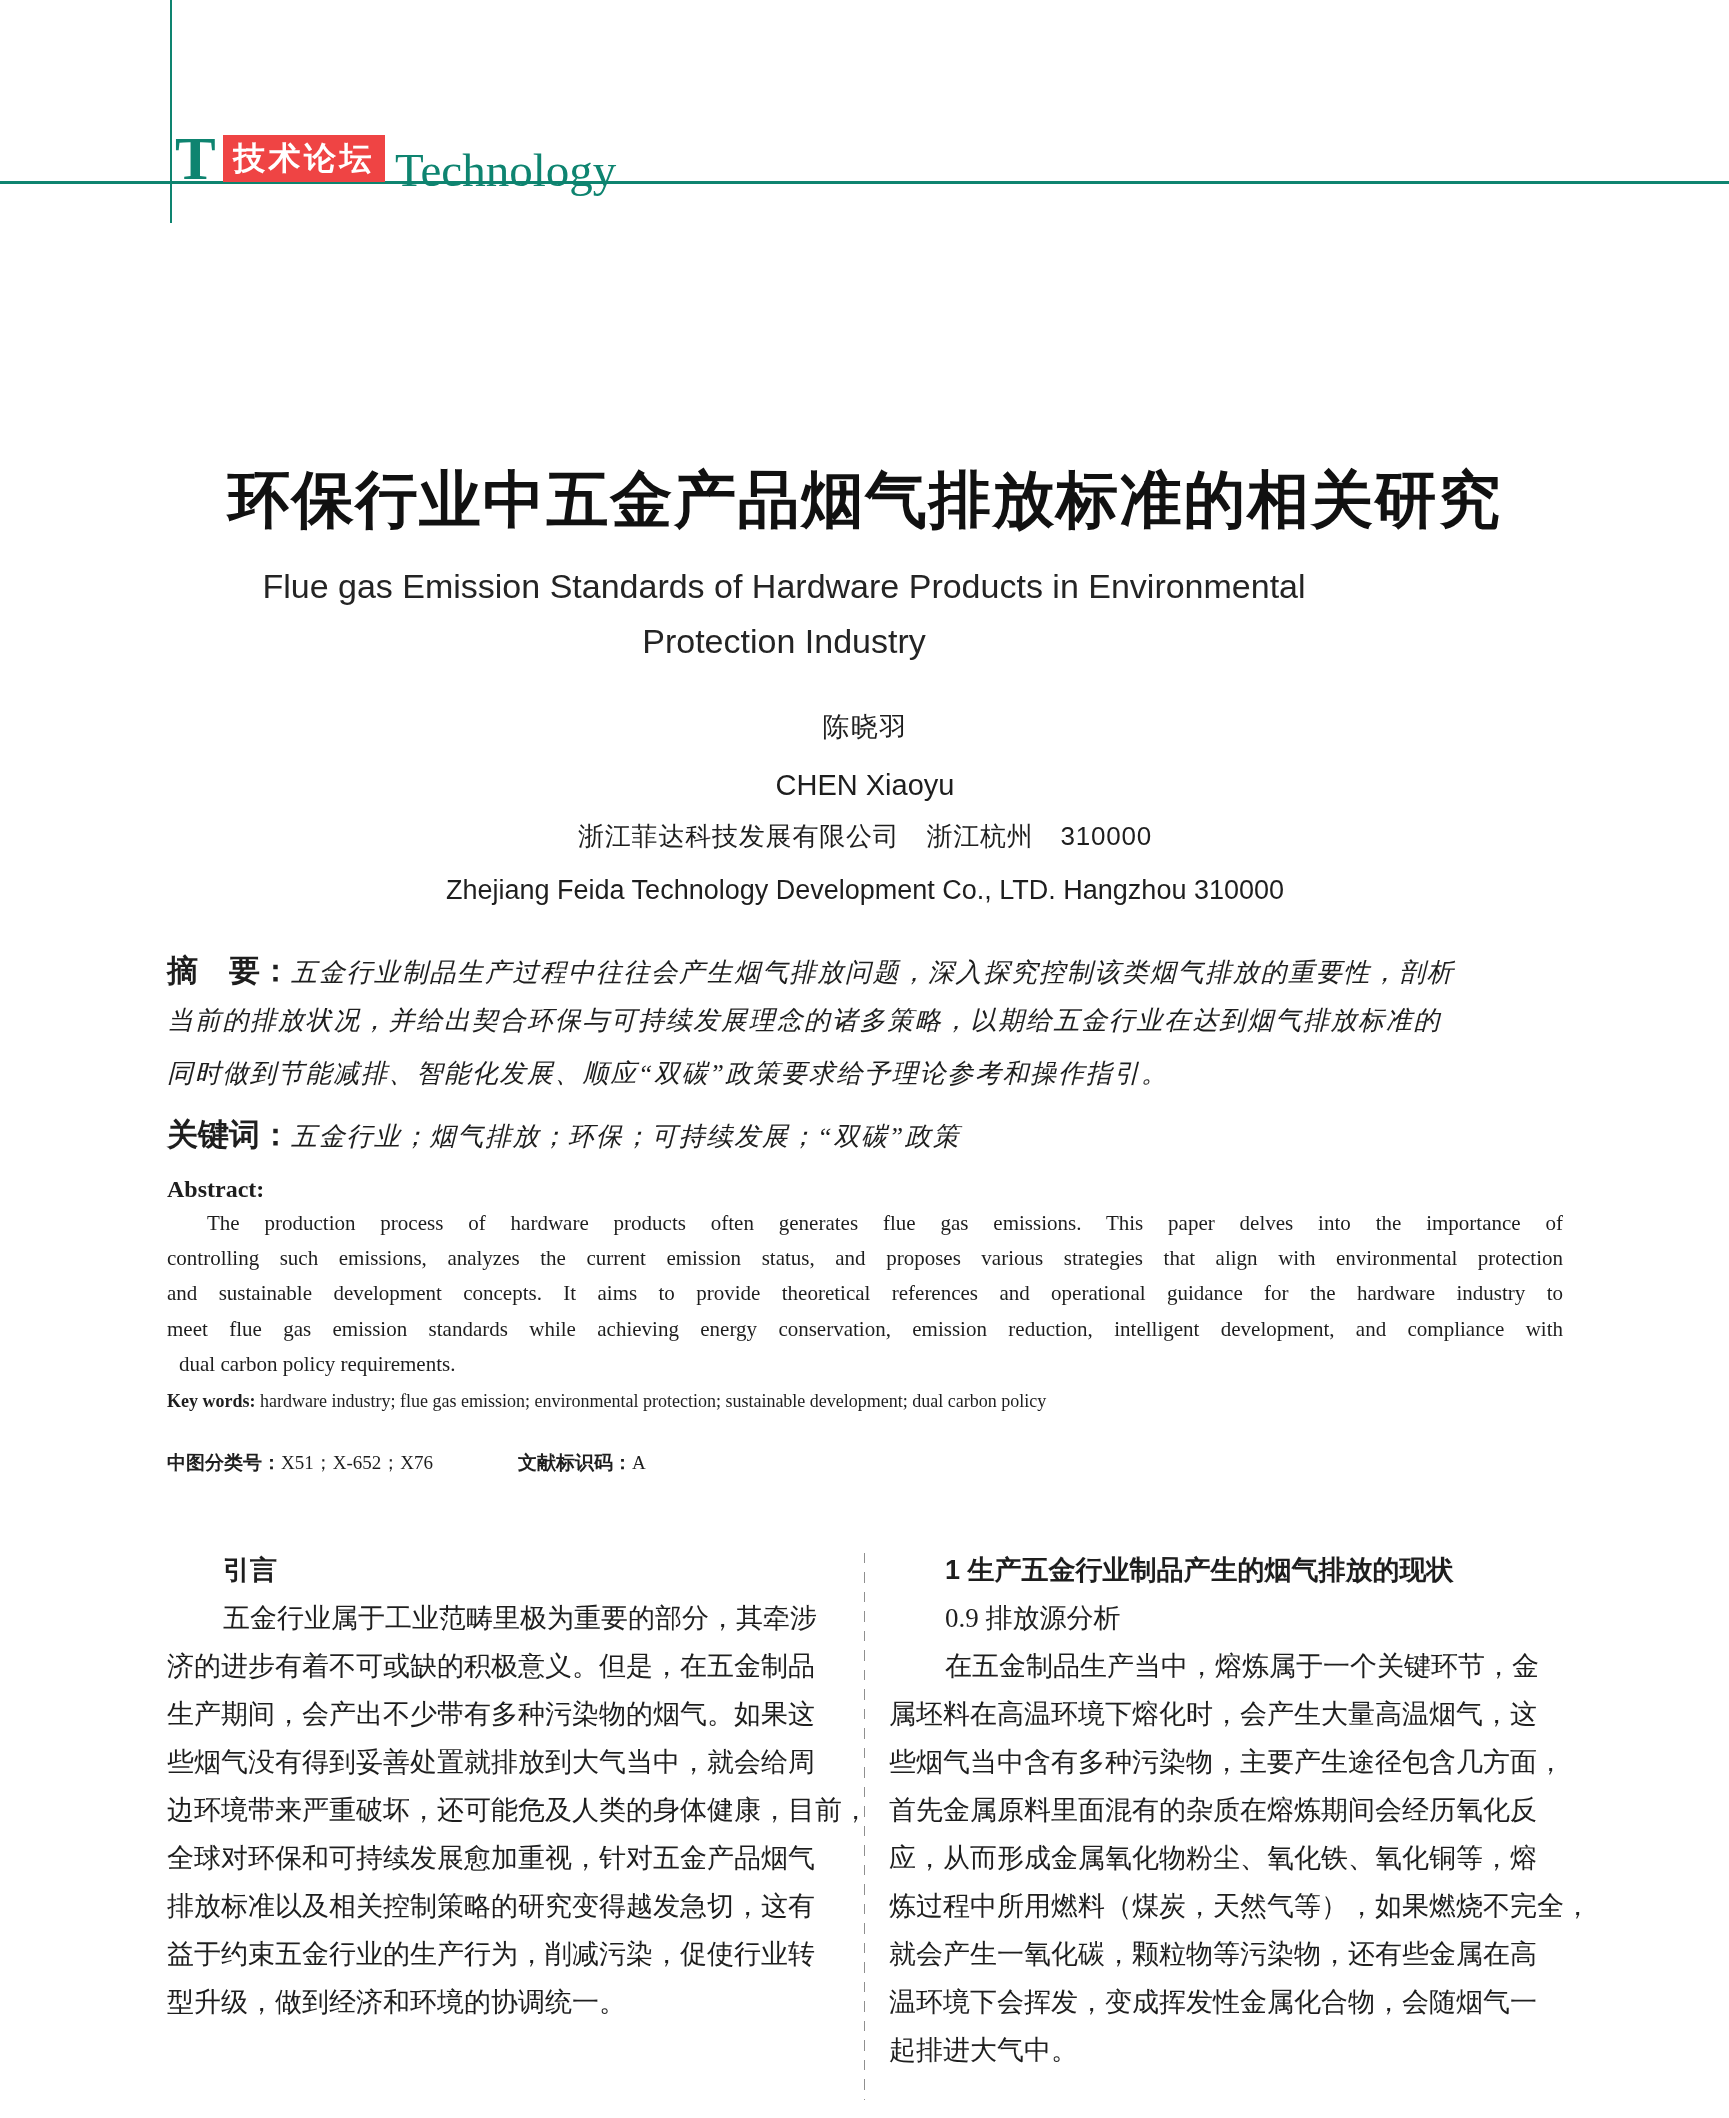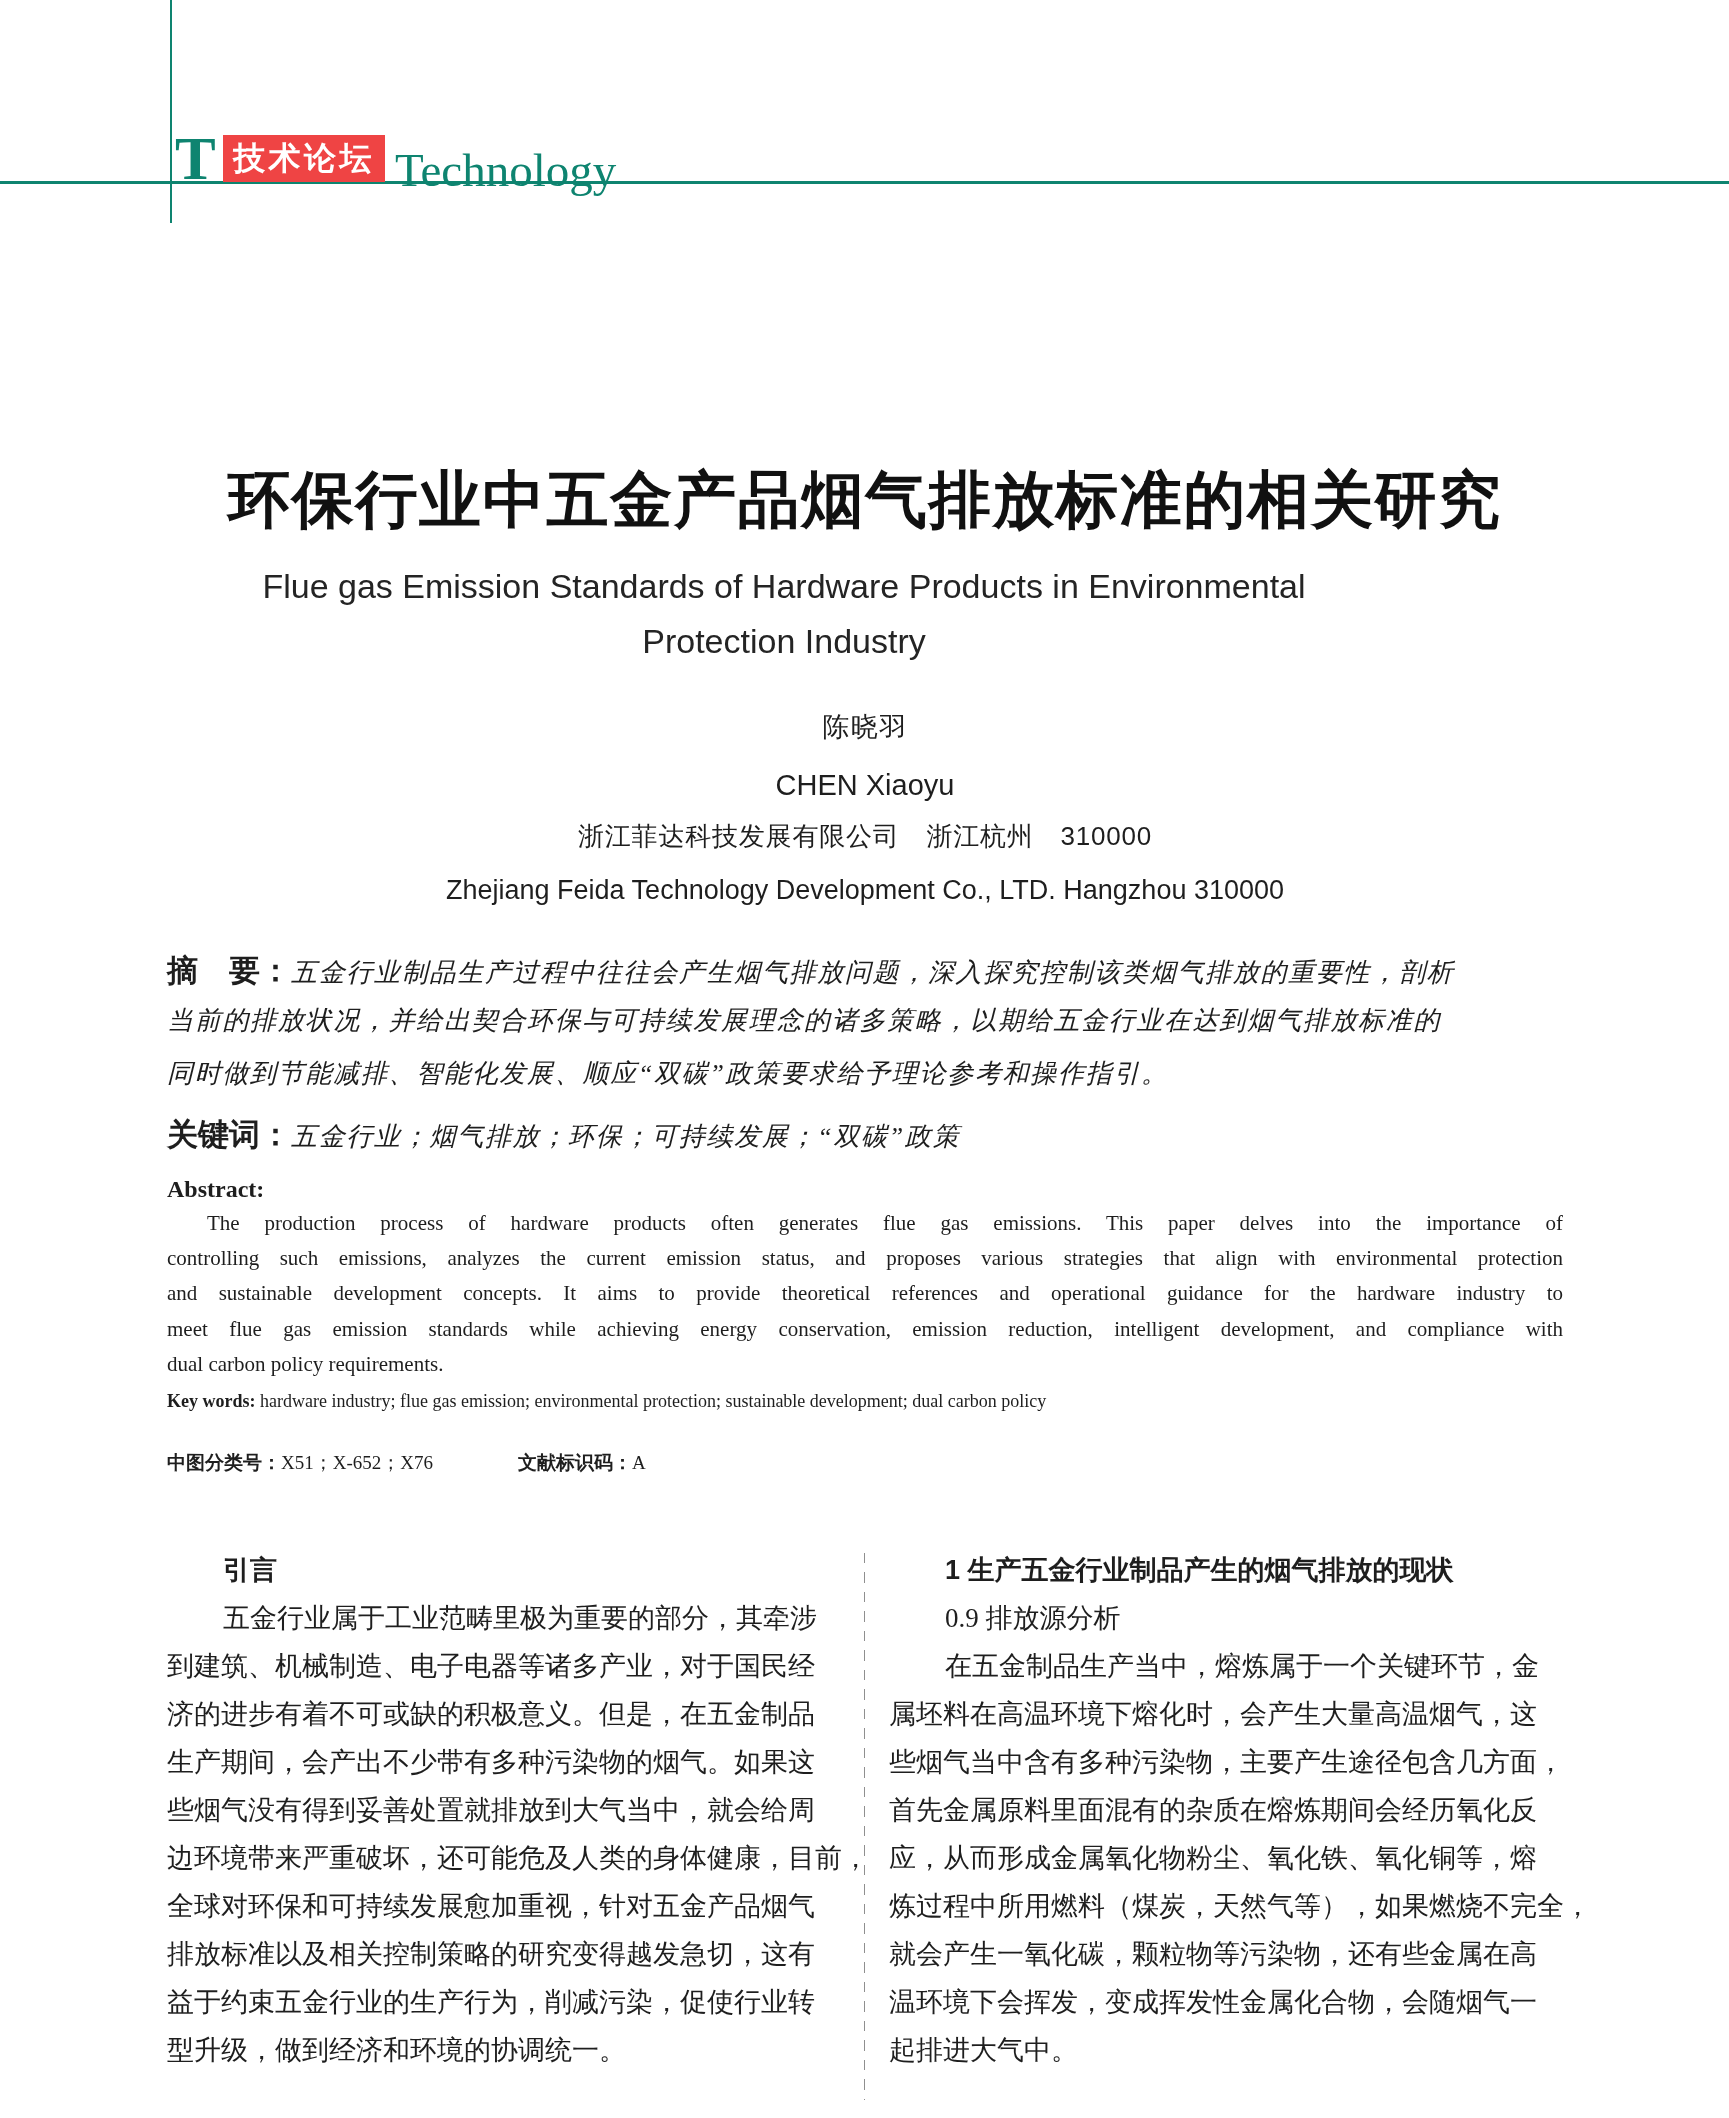--- a/index.html
+++ b/index.html
@@ -37,21 +37,21 @@
   .zh-abs{left:167px;width:1396px;line-height:1;white-space:nowrap;}
   .zh-abs .lbl{font-family:"Liberation Sans",sans-serif;font-weight:bold;font-size:31px;font-style:normal;}
   .zh-abs .txt{font-family:"Liberation Serif",serif;font-style:italic;font-size:26px;letter-spacing:1.7px;}
   .r1{top:955px;} .r2{top:1008px;} .r3{top:1061px;} .r4{top:1119px;}
 
   
   .en-lbl{left:167px;top:1177px;font-family:"Liberation Serif",serif;font-weight:bold;font-size:24px;line-height:1;}
   .en-line{left:167px;width:1396px;font-family:"Liberation Serif",serif;font-size:21px;line-height:1;}
   .en-line.just{text-align:justify;text-align-last:justify;}
   .e0{top:1213px;padding-left:40px;width:1356px;} .e1{top:1248px;} .e2{top:1283px;}
-  .e3{top:1319px;} .e4{top:1354px;}
+  .e3{top:1319px;} .e4{top:1354px;margin-left:12px;}
   .en-kw{left:167px;top:1392px;width:1396px;font-family:"Liberation Serif",serif;font-size:18px;line-height:1;}
   .en-kw b{font-weight:bold;}
 
   
   .clc{left:167px;top:1453px;line-height:1;white-space:nowrap;font-size:19px;}
   .clc .lab{font-family:"Liberation Sans",sans-serif;font-weight:bold;}
   .clc .val{font-family:"Liberation Serif",serif;}
   .clc .gap{display:inline-block;width:85px;}
 
   
@@ -109,21 +109,20 @@
     <b>Key words:</b><span>  hardware industry; flue gas emission; environmental protection; sustainable development; dual carbon policy</span>
   </div>
 
   <div class="abs clc">
     <span class="lab">中图分类号：</span><span class="val">X51；X-652；X76</span><span class="gap"></span><span class="lab">文献标识码：</span><span class="val">A</span>
   </div>
 
   <div class="abs col col-left">
     <div class="bhead ind">引言</div>
     <div class="ind">五金行业属于工业范畴里极为重要的部分，其牵涉</div>
-    <div>到建筑、机械制造、电子电器等诸多产业，对于国民经</div>
     <div>济的进步有着不可或缺的积极意义。但是，在五金制品</div>
     <div>生产期间，会产出不少带有多种污染物的烟气。如果这</div>
     <div>些烟气没有得到妥善处置就排放到大气当中，就会给周</div>
     <div>边环境带来严重破坏，还可能危及人类的身体健康，目前，</div>
     <div>全球对环保和可持续发展愈加重视，针对五金产品烟气</div>
     <div>排放标准以及相关控制策略的研究变得越发急切，这有</div>
     <div>益于约束五金行业的生产行为，削减污染，促使行业转</div>
     <div>型升级，做到经济和环境的协调统一。</div>
   </div>
 

